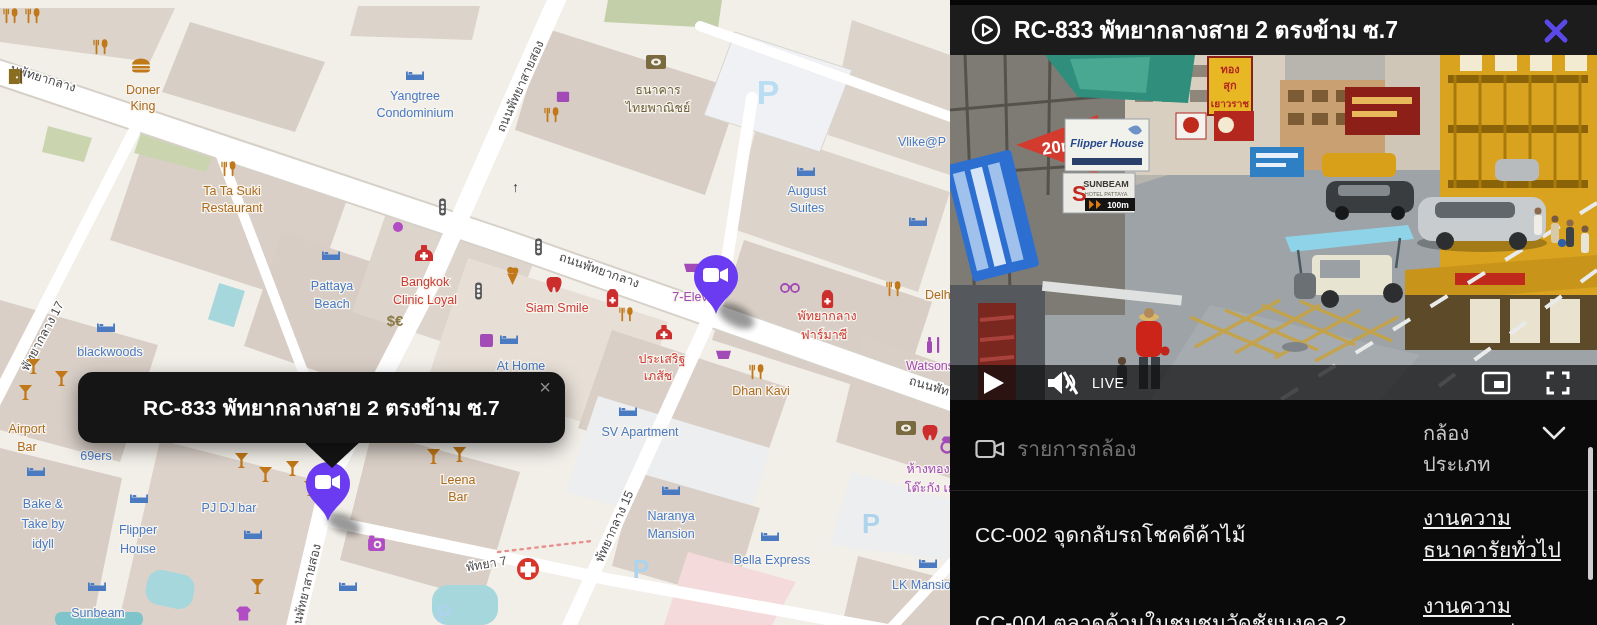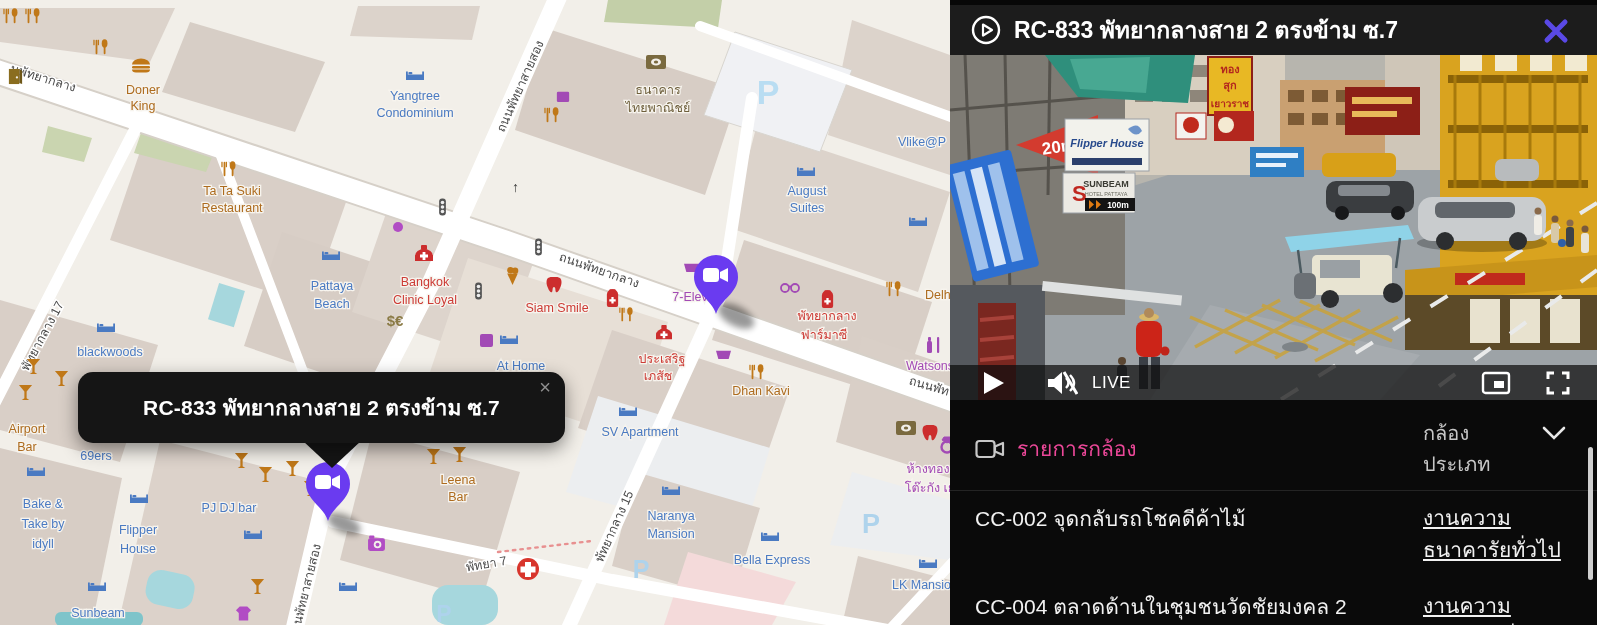--- a/index.html
+++ b/index.html
@@ -24,30 +24,30 @@
   .panel { position:absolute; left:950px; top:0; width:647px; height:625px; background:#0b0b0b; }
   .panel-header { position:absolute; left:0; top:0; width:647px; height:55px; background:#1c1c1c;
     border-top:5px solid #070707; display:flex; align-items:center; }
   .panel-title { color:#ffffff; font-size:23px; font-weight:bold; margin-left:12px; white-space:nowrap; }
   .play-circle { margin-left:20px; flex:0 0 auto; }
   .close-x { position:absolute; right:28px; top:13px; width:26px; height:26px; cursor:pointer; }
 
   .video-area { position:absolute; left:0; top:55px; width:647px; height:345px; background:#222; }
   .controls { position:absolute; left:0; top:310px; width:647px; height:35px; background:rgba(12,12,12,.72);
     display:flex; align-items:center; color:#fff; }
-  .live-label { color:#fff; font-size:17px; margin-left:14px; letter-spacing:.5px; }
+  .live-label { color:#fff; font-size:14px; margin-left:14px; letter-spacing:.5px; }
 
   .list { position:absolute; left:0; top:400px; width:647px; height:225px; background:#0a0a0a; overflow:hidden; }
   .list-head { position:absolute; left:25px; top:18px; width:600px; color:#c7c7c7; }
-  .list-head-title { display:flex; align-items:center; gap:12px; font-size:21px; color:#ec4899; margin-top:14px; }
+  .list-head-title { display:flex; align-items:center; gap:12px; font-size:21px; color:#737373; margin-top:14px; }
   .type-head { position:absolute; left:448px; top:0; width:130px; font-size:20px; color:#c7c7c7; line-height:31px; }
   .chev { position:absolute; left:566px; top:6px; }
   .list-divider { position:absolute; left:0; top:90px; width:647px; height:1px; background:#242424; }
   .rowline { position:absolute; left:25px; width:600px; color:#f2f2f2; font-size:21px; }
-  .row-name { position:absolute; left:0; top:0; width:430px; white-space:nowrap; overflow:hidden; }
+  .row-name { position:absolute; left:0; top:16px; width:430px; white-space:nowrap; overflow:hidden; }
   .row-type { position:absolute; left:448px; top:0; width:170px; line-height:32px;text-decoration:underline; }
   .scroll-thumb { position:absolute; left:638px; top:47px; width:5px; height:133px; background:#cfcfcf; border-radius:3px; }
 </style>
 </head>
 <body>
 
 <div class="stage">
 
   <div class="map-wrap">
     <svg width="950" height="625" viewBox="0 0 950 625">

